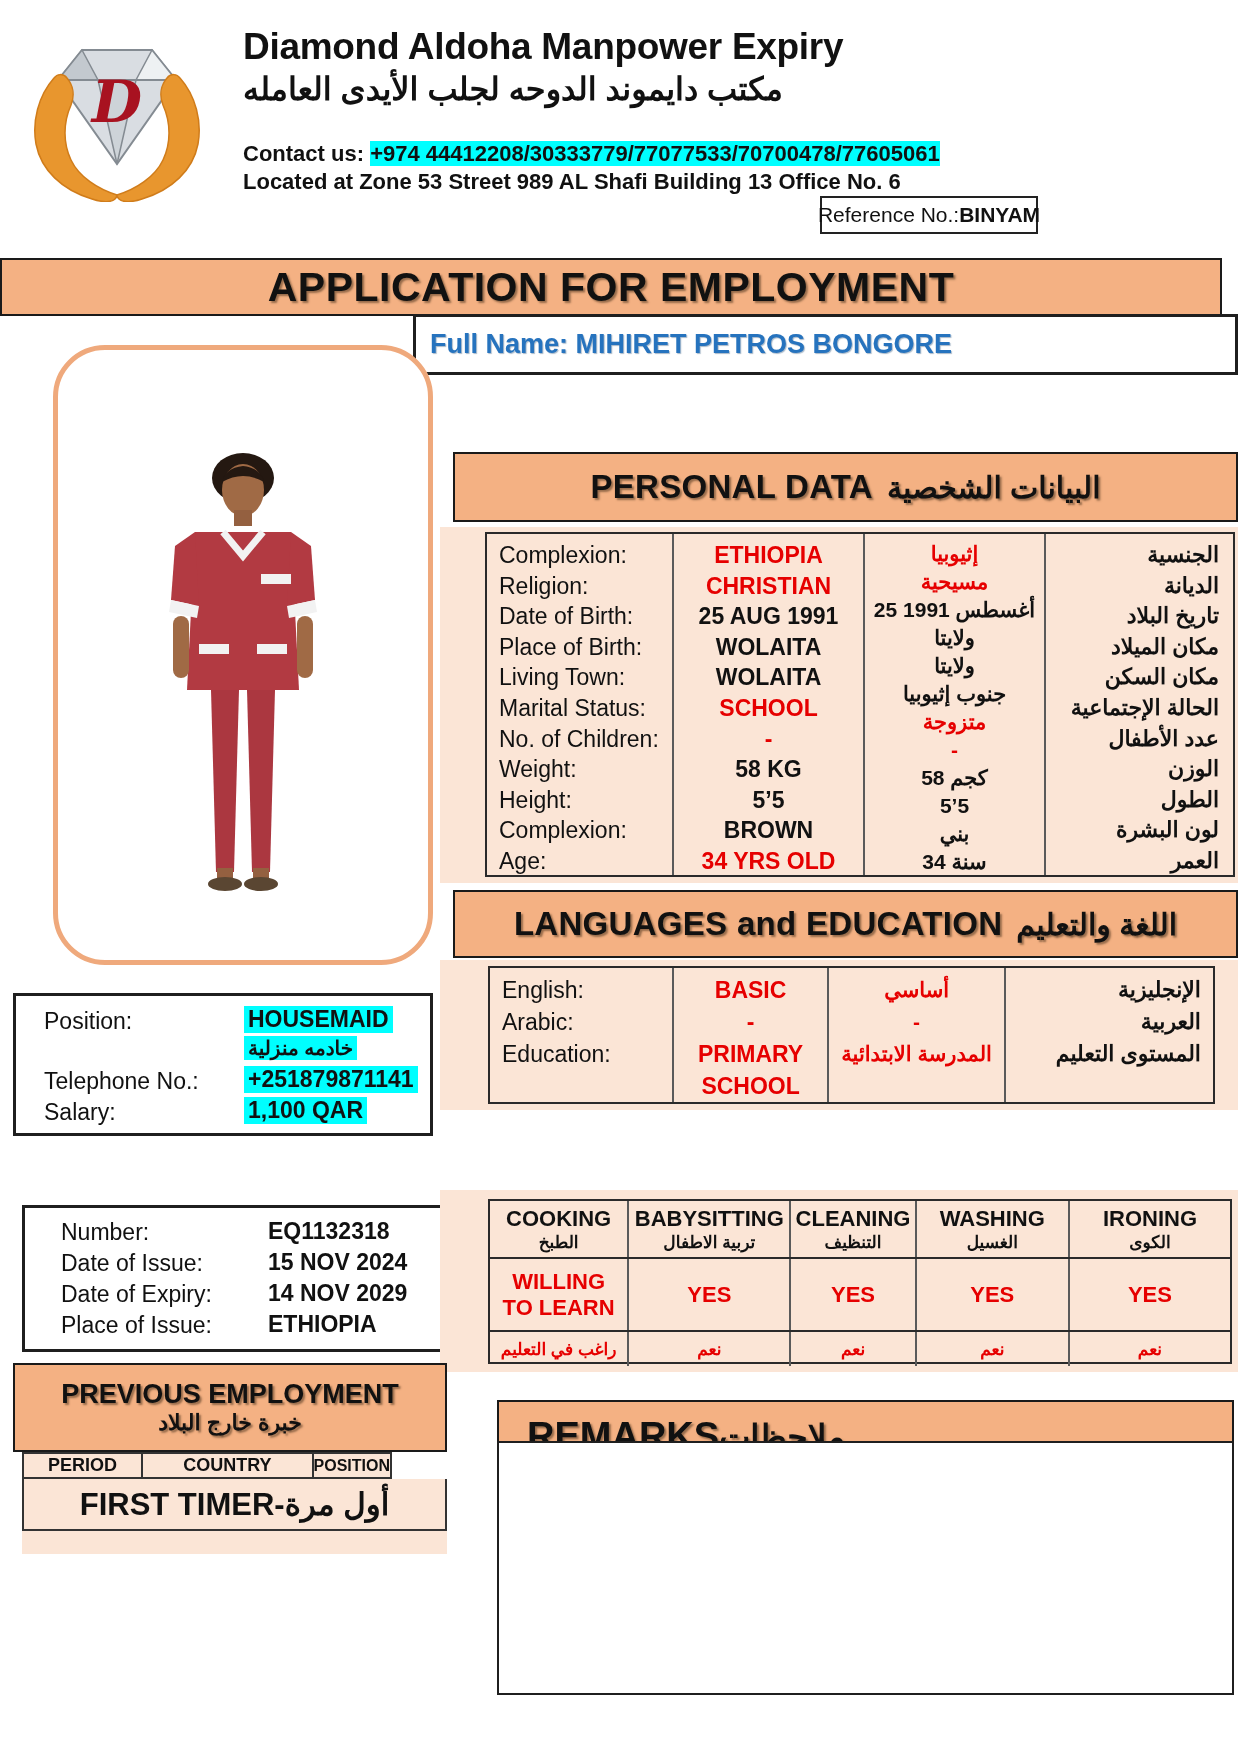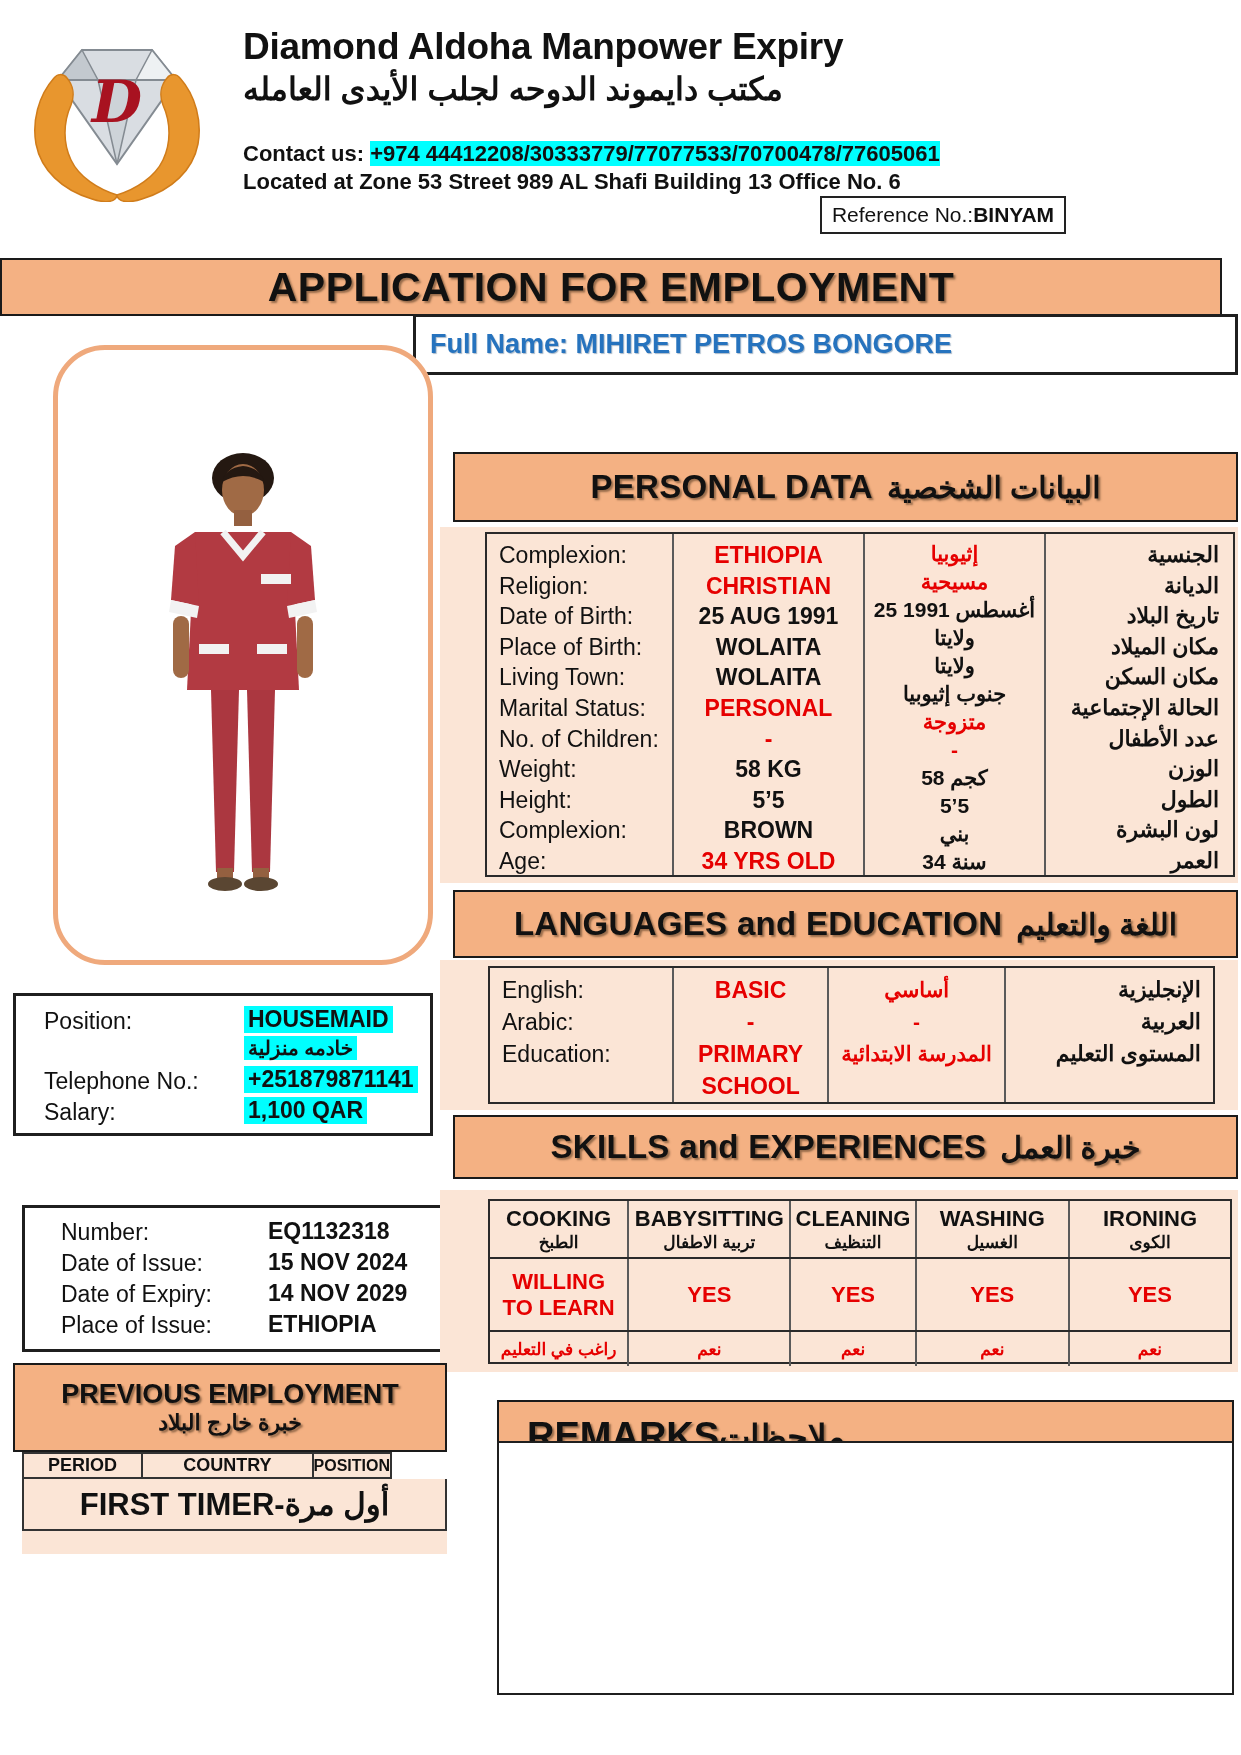--- a/index.html
+++ b/index.html
@@ -67,21 +67,21 @@
   </svg>
 
   <div class="abs" style="left:243px;top:26px;font-size:37px;font-weight:800;letter-spacing:-0.3px;">Diamond Aldoha Manpower Expiry</div>
   <div class="abs" style="left:243px;top:70px;font-size:32px;font-weight:bold;">مكتب دايموند الدوحه لجلب الأيدى العامله</div>
 
   <div class="abs" style="left:243px;top:141px;font-size:22px;font-weight:bold;white-space:nowrap;">
     <span>Contact us: </span><span class="hl">+974 44412208/30333779/77077533/70700478/77605061</span>
   </div>
   <div class="abs b" style="left:243px;top:169px;font-size:22px;">Located at Zone 53 Street 989 AL Shafi Building 13 Office No. 6</div>
 
-  <div class="abs" style="left:820px;top:196px;width:246px;height:38px;border:2px solid #222;box-sizing:border-box;display:flex;align-items:center;justify-content:center;font-size:21px;white-space:nowrap;">
+  <div class="abs" style="left:820px;top:196px;width:218px;height:38px;border:2px solid #222;box-sizing:border-box;display:flex;align-items:center;justify-content:center;font-size:21px;white-space:nowrap;">
     <span>Reference No.:</span>
       <span class="b">BINYAM</span>
   </div>
 
   <div class="abs orange center" style="left:0;top:258px;width:1222px;height:58px;">
     <span style="font-size:41px;font-weight:800;letter-spacing:.5px;">APPLICATION FOR EMPLOYMENT</span>
   </div>
 
   <div class="abs whitebox" style="left:413px;top:314px;width:825px;height:61px;display:flex;align-items:center;padding-left:14px;">
     <span style="color:var(--blue);font-size:27px;font-weight:800;text-shadow:1px 1px 1px rgba(40,80,120,.4);white-space:nowrap;">
@@ -142,21 +142,21 @@
       <div class="ln">Height:</div>
       <div class="ln">Complexion:</div>
       <div class="ln">Age:</div>
     </div>
     <div class="col divr" style="width:191px;text-align:center;">
       <div class="ln b red">ETHIOPIA</div>
       <div class="ln b red">CHRISTIAN</div>
       <div class="ln b">25 AUG 1991</div>
       <div class="ln b">WOLAITA</div>
       <div class="ln b">WOLAITA</div>
-      <div class="ln b red">PERSONAL</div>
+      <div class="ln b red">SCHOOL</div>
       <div class="ln b red">-</div>
       <div class="ln b">58 KG</div>
       <div class="ln b">5’5</div>
       <div class="ln b">BROWN</div>
       <div class="ln b red">34 YRS OLD</div>
     </div>
     <div class="col divr" dir="rtl" style="width:181px;text-align:center;">
       <div class="ln-ar red">إثيوبيا</div>
       <div class="ln-ar red">مسيحية</div>
       <div class="ln-ar">أغسطس 1991 25</div>
@@ -229,24 +229,20 @@
     <span class="abs lbl" style="left:36px;top:11px;">Number:</span>
     <span class="abs val" style="left:243px;top:10px;">EQ1132318</span>
     <span class="abs lbl" style="left:36px;top:42px;">Date of Issue:</span>
     <span class="abs val" style="left:243px;top:41px;">15 NOV 2024</span>
     <span class="abs lbl" style="left:36px;top:73px;">Date of Expiry:</span>
     <span class="abs val" style="left:243px;top:72px;">14 NOV 2029</span>
     <span class="abs lbl" style="left:36px;top:104px;">Place of Issue:</span>
     <span class="abs val" style="left:243px;top:103px;">ETHIOPIA</span>
   </div>
 
-  <div class="abs orange center" style="left:453px;top:1115px;width:785px;height:64px;gap:14px;">
-    <span class="sect-title-en">SKILLS and EXPERIENCES</span>
-    <span class="sect-title-ar" dir="rtl">خبرة العمل</span>
-  </div>
 
   <div class="abs panel" style="left:440px;top:1190px;width:798px;height:182px;"></div>
 
   <div class="abs skills-grid" style="left:488px;top:1199px;width:744px;height:165px;">
     <div class="srow" style="height:56px;border-bottom:2px solid #2a2a2a;">
       <div class="scell" style="width:140px;">
         <span class="shead-en">COOKING</span>
         <span class="shead-ar" dir="rtl">الطبخ</span>
       </div>
       <div class="scell" style="width:163px;">

